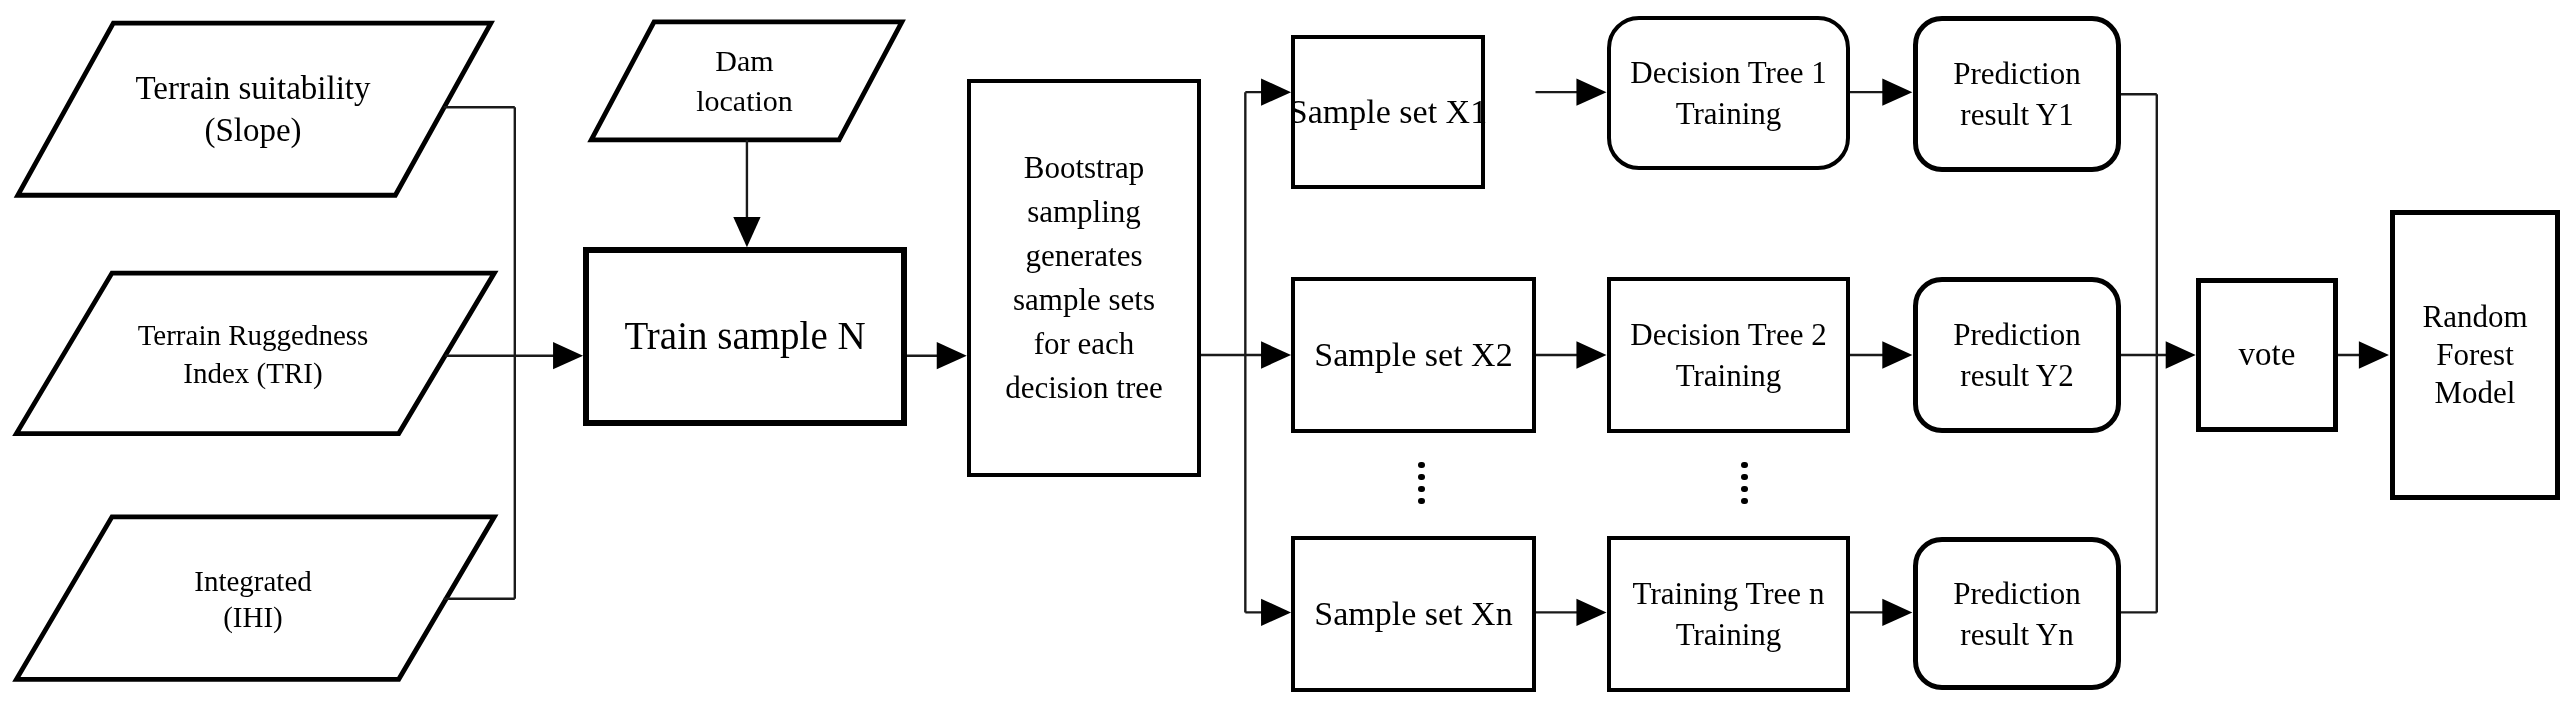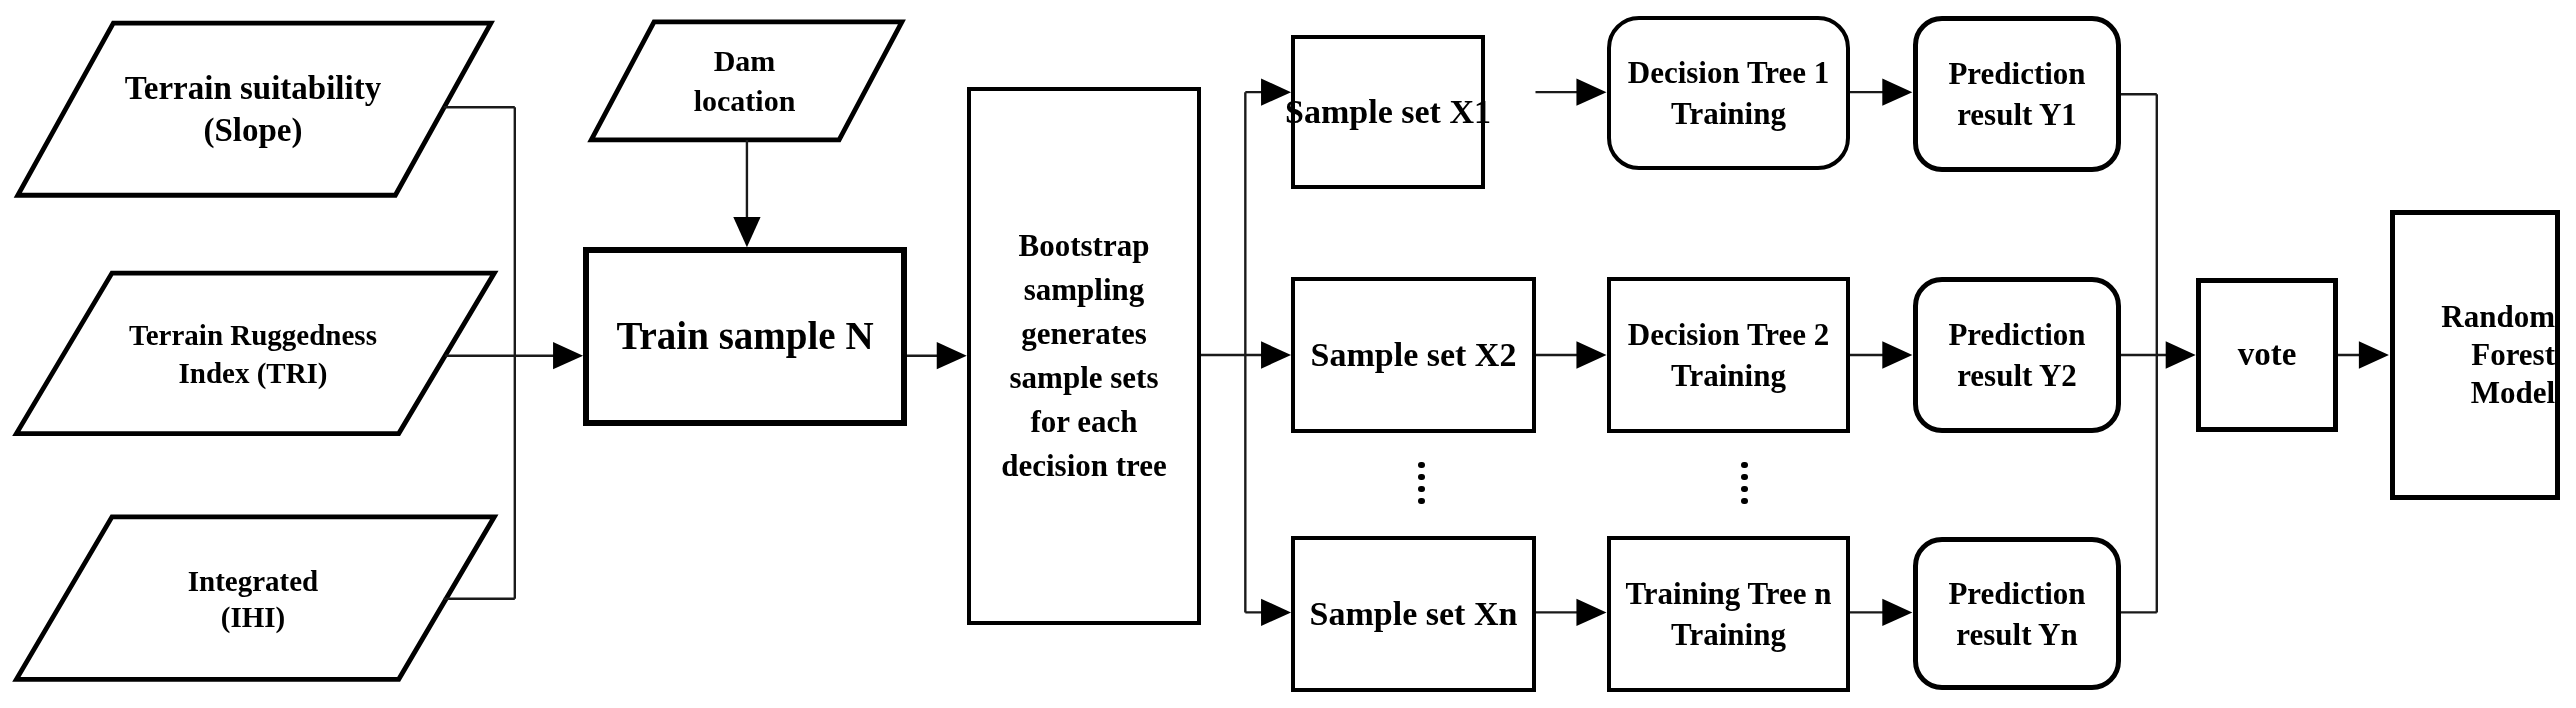--- a/index.html
+++ b/index.html
@@ -1,20 +1,20 @@
 <!DOCTYPE html>
 <html style="font-size:11px"><head>
 <meta charset="utf-8">
 <title>Random Forest Model Flowchart</title>
 <style>
   html,body{margin:0;padding:0;background:#ffffff;}
   .stage{
     position:relative;width:2576px;height:708px;background:#ffffff;
     font-family:"Liberation Serif","DejaVu Serif",serif;
-    font-weight:bold;color:#000;overflow:hidden;
+    font-weight:normal;color:#000;overflow:hidden;
   }
   svg.wires{position:absolute;left:0;top:0;width:2576px;height:708px;}
   .node{
     position:absolute;box-sizing:border-box;background:#ffffff;
     border:4.8px solid #000;display:flex;flex-direction:column;
     align-items:center;justify-content:center;text-align:center;line-height:1.25;
   }
   .node span{display:block;white-space:nowrap;}
   .plabel{
     position:absolute;display:flex;flex-direction:column;align-items:center;
@@ -92,21 +92,21 @@
   </div>
   <div class="plabel pdam" style="left:601px;top:22px;width:287px;height:118px;">
     <span>Dam</span>
     <span>location</span>
   </div>
 
   <div class="node train" style="left:583px;top:247px;width:324px;height:179px;">
     <span>Train sample N</span>
   </div>
 
-  <div class="node bootstrap" style="left:967px;top:79px;width:234px;height:538px;margin-top:8px;">
+  <div class="node bootstrap" style="left:967px;top:79px;width:234px;height:398px;">
     <span>Bootstrap</span>
     <span>sampling</span>
     <span>generates</span>
     <span>sample sets</span>
     <span>for each</span>
     <span>decision tree</span>
   </div>
 
   <div class="node sample" style="left:1291px;top:15px;width:194px;height:154px;margin-top:20px;">
     <span>Sample set X1</span>
@@ -141,21 +141,21 @@
   </div>
   <div class="node pred rounded" style="left:1913px;top:537px;width:208px;height:153px;">
     <span>Prediction</span>
     <span>result Yn</span>
   </div>
 
   <div class="node vote" style="left:2196px;top:278px;width:142px;height:154px;">
     <span>vote</span>
   </div>
 
-  <div class="node rf" style="left:2390px;top:210px;width:170px;height:290px;align-items:flex-end;">
+  <div class="node rf" style="left:2390px;top:210px;width:170px;height:290px;">
     <span>Random</span>
     <span>Forest</span>
     <span>Model</span>
   </div>
 
   <div class="ellipsis" style="left:1412px;top:462px;">
     <i></i>
       <i></i>
       <i></i>
       <i></i>

